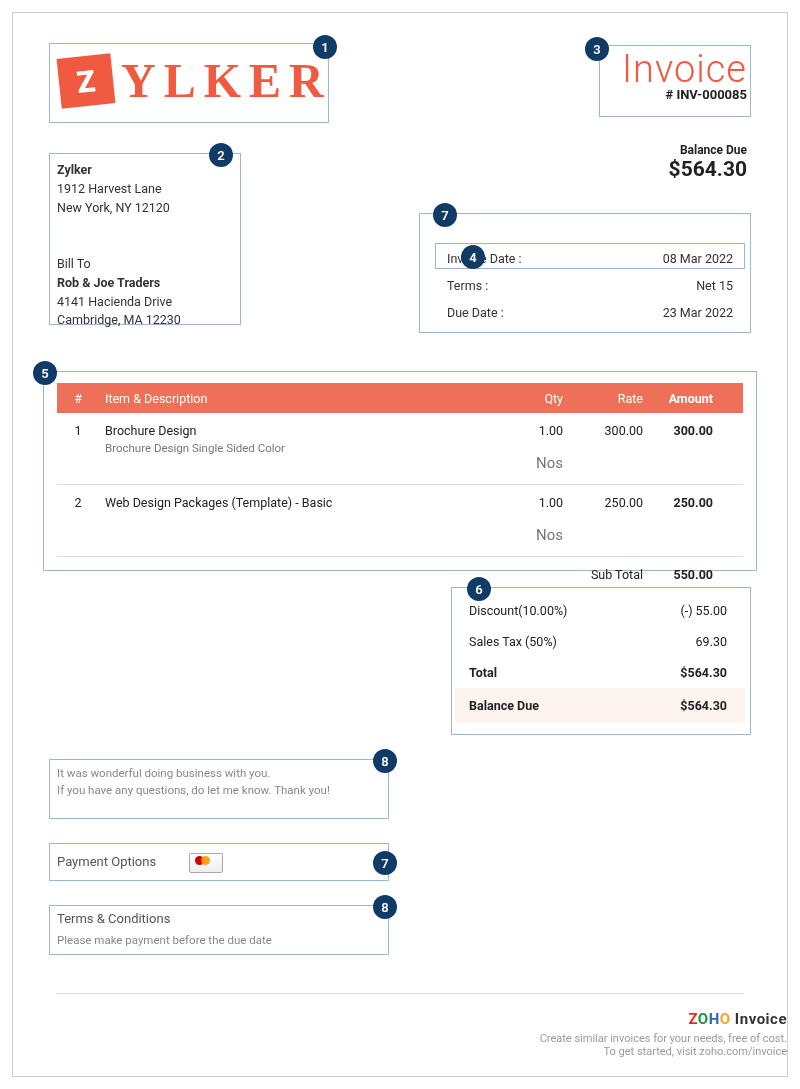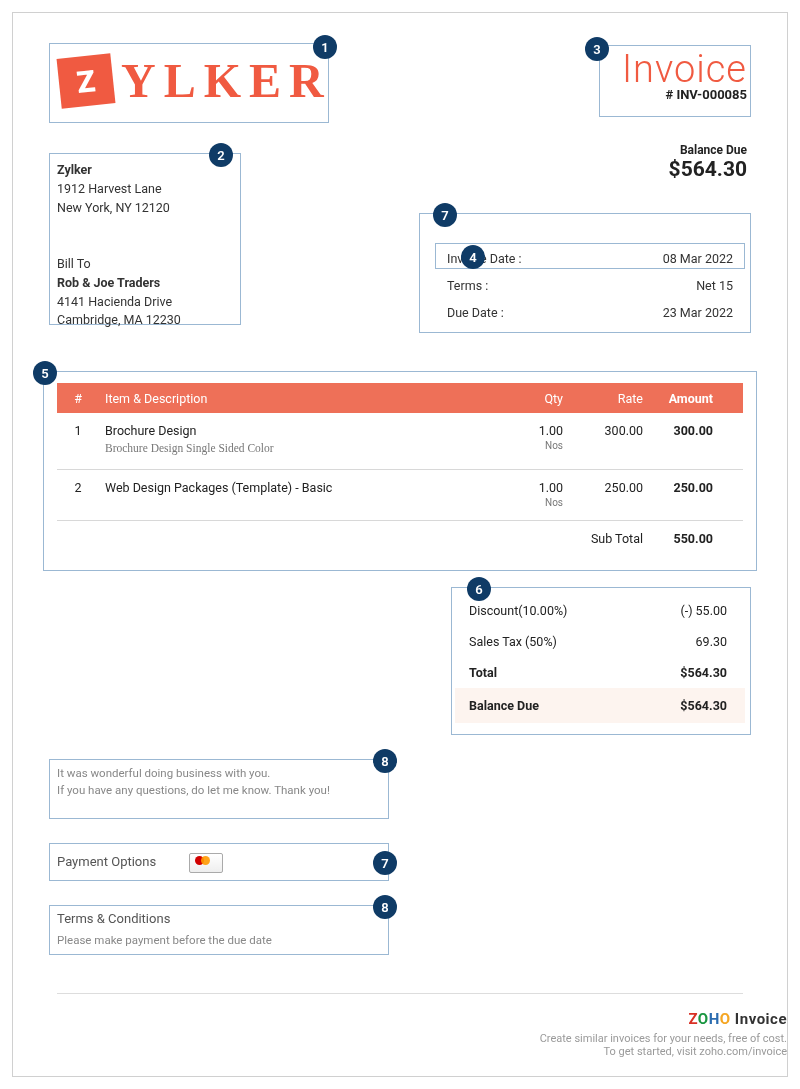--- a/index.html
+++ b/index.html
@@ -139,22 +139,22 @@
   .col-rate { width: 80px; text-align: right; padding-right: 10px;}
   .col-amt  { width: 90px; text-align: right; padding-right: 30px; font-weight: bold;}
   .item-row {
     display: flex;
     font-size: 12.5px;
     padding: 10px 0 12px 0;
     border-bottom: 1px solid #d8d8d8;
     align-items: flex-start;
   }
   .item-row .title { color: #222; }
-  .item-row .subdesc { color: #777; font-size: 11.5px; margin-top: 3px; line-height: 1.35; max-width: 350px; font-family: Liberation Serif, serif;}
-  .item-row .unit { color: #777; font-size: 10px; margin-top: 2px;}
+  .item-row .subdesc { color: #777; font-size: 11.5px; margin-top: 3px; line-height: 1.35; max-width: 350px;}
+  .item-row .unit { color: #777; font-size: 15px; margin-top: 16px;}
   .subtotal-row {
     display: flex;
     font-size: 12.5px;
     padding: 10px 0 8px 0;
   }
 
   
   .totals {
     position: absolute;
     top: 582px; right: 42px;

